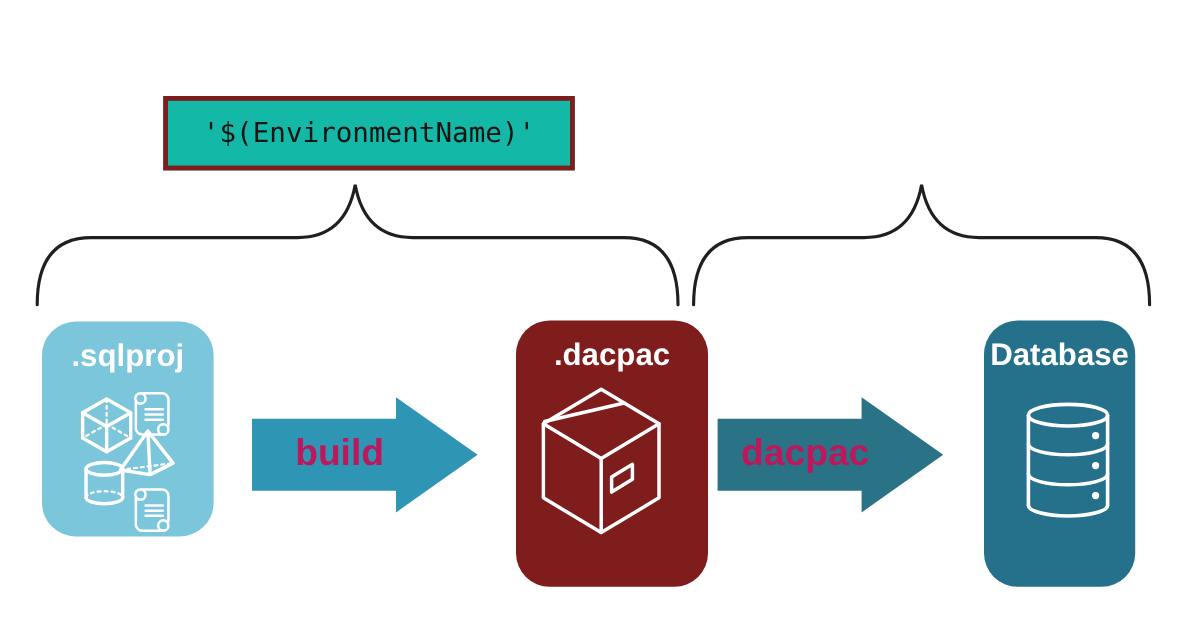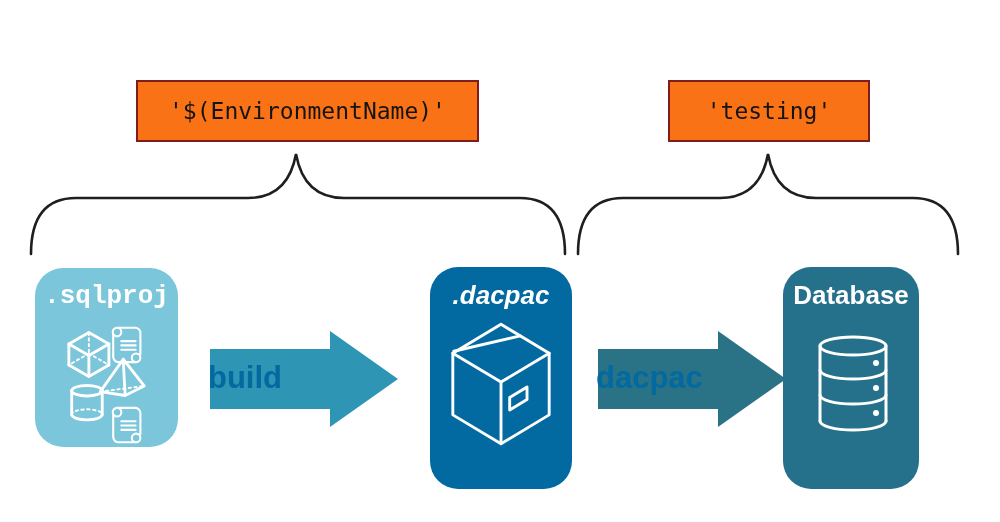--- a/index.html
+++ b/index.html
@@ -9,22 +9,22 @@
   }
   
   .heading{
     position:absolute;top:26px;text-align:center;
     font-size:24px;font-weight:700;color:#181818;letter-spacing:0;
   }
   .heading.left{left:87px;width:440px;}
   .heading.right{left:569px;width:400px;}
   
   .codebox{
-    position:absolute;top:80px;height:62px;background:#f97316;
-    border:2px solid #7f1d1d;box-sizing:border-box;
+    position:absolute;top:80px;height:62px;background:#14b8a6;
+    border:4px solid #7f1d1d;box-sizing:border-box;
     display:flex;align-items:center;justify-content:center;
   }
   .codebox.left{left:136px;width:343px;}
   .codebox.right{left:668px;width:202px;}
   .code{
     font-family:"DejaVu Sans Mono",monospace;
     font-size:23px;color:#141414;white-space:pre;
   }
   
   .braces{position:absolute;left:0;top:0;pointer-events:none;}
@@ -39,42 +39,39 @@
   }
   .card svg{position:absolute;}
   .icon-stroke{fill:none;stroke:#ffffff;stroke-width:3;stroke-linecap:round;stroke-linejoin:round;}
   .icon-stroke-thin{fill:none;stroke:#ffffff;stroke-width:2.2;stroke-linecap:round;stroke-linejoin:round;}
   .icon-dash{fill:none;stroke:#ffffff;stroke-width:2;stroke-linecap:round;stroke-dasharray:2.5 3.5;}
   
   .arrow{position:absolute;top:328px;width:194px;height:102px;}
   .arrow svg{position:absolute;left:0;top:0;}
   .arrow-label{
     position:absolute;left:0;top:51px;width:150px;transform:translateY(-54%);
-    text-align:left;color:#0369a1;font-size:31px;font-weight:700;
+    text-align:center;color:#be185d;font-size:31px;font-weight:700;
   }
 </style>
 </head>
 <body>
 
 <div class="canvas">
 
   <div class="codebox left">
     <span class="code">'$(EnvironmentName)'</span>
   </div>
 
-  <div class="codebox right">
-    <span class="code">'testing'</span>
-  </div>
 
   <svg class="braces" width="1000" height="522" viewBox="0 0 1000 522">
     <path d="M 31 254 Q 31 198 76 198 L 248 198 Q 288 198 296 154 Q 304 198 344 198 L 520 198 Q 565 198 565 254"></path>
     <path d="M 578 254 Q 578 198 623 198 L 720 198 Q 760 198 768 154 Q 776 198 816 198 L 913 198 Q 958 198 958 254"></path>
   </svg>
 
-  <div class="card" style="left: 35px; top: 268px; height: 179px; background: rgb(123, 198, 219); font-family: Liberation Mono, monospace;">
+  <div class="card" style="left: 35px; top: 268px; height: 179px; background: rgb(123, 198, 219);">
     <div class="card-label">.sqlproj</div>
     <svg width="124" height="126" viewBox="0 0 130 130" style="left:10px;top:54px;">
       <defs>
         <g id="scroll-icon">
           <circle class="icon-stroke-thin" cx="7.5" cy="7.5" r="4.5"></circle>
           <path class="icon-stroke-thin" d="M7.5 3 H26.5 A5.5 5.5 0 0 1 32 8.5 V30.5"></path>
           <path class="icon-stroke-thin" d="M27.5 39 H9 A5.5 5.5 0 0 1 3.5 33.5 V10.5"></path>
           <circle class="icon-stroke-thin" cx="27.5" cy="34.5" r="4.5"></circle>
           <path class="icon-stroke-thin" d="M12 17 H27 M12 21.5 H27 M12 26 H27"></path>
         </g>
@@ -105,39 +102,39 @@
     </svg>
   </div>
 
   <div class="arrow" style="left:208px;">
     <svg width="194" height="102" viewBox="0 0 194 102">
       <polygon points="2,21 122,21 122,3 190,51 122,99 122,81 2,81" fill="#2E96B4"></polygon>
     </svg>
     <div class="arrow-label">build</div>
   </div>
 
-  <div class="card" style="left: 430px; width: 142px; background: #0369a1; font-style: italic;">
+  <div class="card" style="left: 430px; width: 160px; background: #7f1d1d;">
     <div class="card-label">.dacpac</div>
     <svg width="106" height="130" viewBox="0 0 110 134" style="left:18px;top:53px;">
       <path class="icon-stroke" d="M55 4 L105 34 L55 64 L5 34 Z"></path>
       <path class="icon-stroke" d="M5 34 V98 L55 128 L105 98 V34"></path>
       <path class="icon-stroke" d="M55 64 V128"></path>
       <path class="icon-stroke" d="M6 32 L75 16"></path>
       <path class="icon-stroke" d="M64 80 L82 69 L82 82 L64 93 Z"></path>
     </svg>
   </div>
 
   <div class="arrow" style="left:596px;">
     <svg width="194" height="102" viewBox="0 0 194 102">
       <polygon points="2,21 122,21 122,3 190,51 122,99 122,81 2,81" fill="#2A7286"></polygon>
     </svg>
     <div class="arrow-label">dacpac</div>
   </div>
 
-  <div class="card" style="left: 783px; width: 136px; background: rgb(37, 112, 138);">
+  <div class="card" style="left: 820px; width: 126px; background: rgb(37, 112, 138);">
     <div class="card-label">Database</div>
     <svg width="80" height="100" viewBox="0 0 80 100" style="left:33px;top:68px;">
       <ellipse class="icon-stroke" cx="37" cy="11" rx="33" ry="9"></ellipse>
       <path class="icon-stroke" d="M4 11 V86 M70 11 V86"></path>
       <path class="icon-stroke" d="M4 35 A33 9 0 0 0 70 35"></path>
       <path class="icon-stroke" d="M4 60 A33 9 0 0 0 70 60"></path>
       <path class="icon-stroke" d="M4 86 A33 9 0 0 0 70 86"></path>
       <circle fill="#ffffff" cx="60" cy="28" r="3"></circle>
       <circle fill="#ffffff" cx="60" cy="53" r="3"></circle>
       <circle fill="#ffffff" cx="60" cy="78" r="3"></circle>

